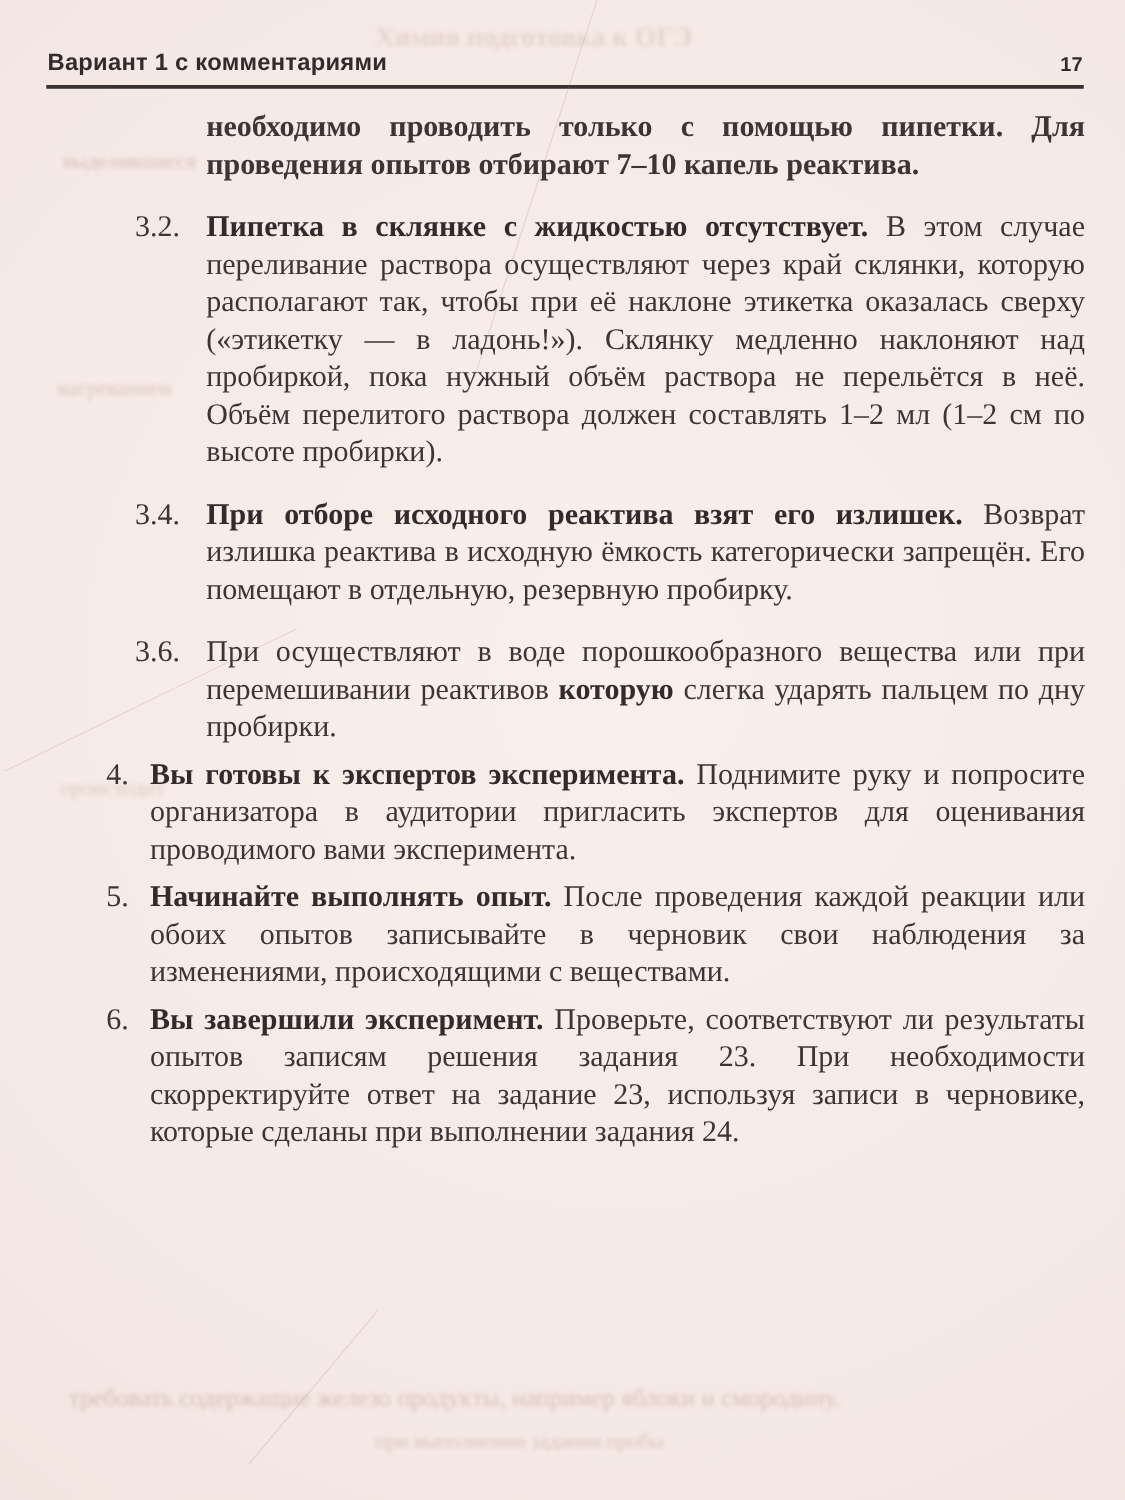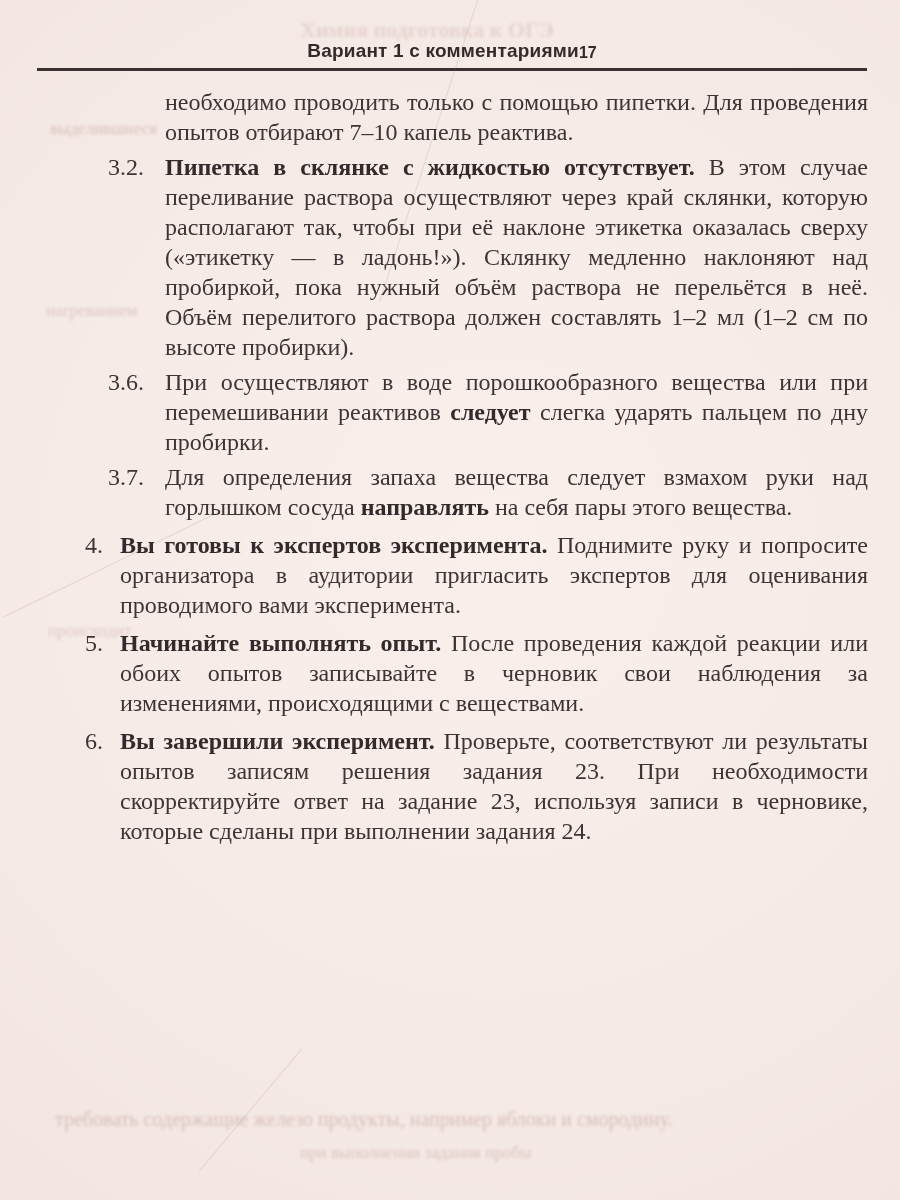--- a/index.html
+++ b/index.html
@@ -28,32 +28,32 @@
     white-space:nowrap;
   }
   .g1{left:300px;top:16px;font-size:22px;font-weight:bold;opacity:.28;}
   .g2{left:50px;top:118px;font-size:17px;white-space:normal;width:110px;opacity:.5;}
   .g3{left:46px;top:300px;font-size:17px;white-space:normal;width:110px;opacity:.45;}
   .g4{left:48px;top:620px;font-size:17px;white-space:normal;width:110px;opacity:.4;}
   .g5{left:55px;top:1106px;font-size:20px;opacity:.5;}
   .g6{left:300px;top:1142px;font-size:17px;opacity:.45;}
 
   .header{
-    display:flex;justify-content:center;align-items:flex-end;
+    display:flex;justify-content:space-between;align-items:flex-end;
     margin:40px 34px 0 38px;
     font-family:"Liberation Sans","DejaVu Sans",sans-serif;
     font-weight:bold;color:var(--ink-bold);
   }
   .header .title{font-size:19px;letter-spacing:.2px;}
   .header .pageno{font-size:16px;}
   .rule{border:none;border-top:3px solid var(--rule);margin:6px 33px 0 37px;}
 
   .content{margin-top:16px;font-size:24px;line-height:30px;text-align:justify;}
-  .intro{margin:0 32px 0 165px;}
-  .item{position:relative;margin-right:32px;margin-top:5px;}
+  .intro{margin:0 32px 0 165px;font-weight:bold;}
+  .item{position:relative;margin-right:32px;margin-top:20px;}
   .item .num{position:absolute;top:0;}
   .item.deep{margin-left:165px;}
   .item.deep .num{left:-57px;}
   .item.top{margin-left:120px;margin-top:8px;}
   .item.top .num{left:-35px;}
   .bold{font-weight:bold;color:var(--ink-bold);}
 </style>
 </head>
 <body>
 
@@ -77,29 +77,29 @@
 <hr class="rule">
 
 <div class="content">
   <p class="intro">необходимо проводить только с помощью пипетки. Для проведения опытов отбирают 7–10 капель реактива.</p>
   <div id="items">
   <div class="item deep">
     <span class="num">3.2.</span><span class="txt"><span class="bold">Пипетка в склянке с жидкостью отсутствует.</span><span> В этом случае переливание раствора осуществляют через край склянки, которую располагают так, чтобы при её наклоне этикетка оказалась сверху («этикетку — в ладонь!»). Склянку медленно наклоняют над пробиркой, пока нужный объём раствора не перельётся в неё. Объём перелитого раствора должен составлять 1–2 мл (1–2 см по высоте пробирки).</span></span>
   </div>
 
 
+  <div class="item deep">
+    <span class="num">3.4.</span><span class="txt"><span class="bold">При отборе исходного реактива взят его излишек.</span><span> Возврат излишка реактива в исходную ёмкость категорически запрещён. Его помещают в отдельную, резервную пробирку.</span></span>
+  </div>
 
 
   <div class="item deep">
-    <span class="num">3.6.</span><span class="txt"><span>При осуществляют в воде порошкообразного вещества или при перемешивании реактивов </span><span class="bold">следует</span><span> слегка ударять пальцем по дну пробирки.</span></span>
+    <span class="num">3.6.</span><span class="txt"><span>При осуществляют в воде порошкообразного вещества или при перемешивании реактивов </span><span class="bold">которую</span><span> слегка ударять пальцем по дну пробирки.</span></span>
   </div>
 
-  <div class="item deep">
-    <span class="num">3.7.</span><span class="txt"><span>Для определения запаха вещества следует взмахом руки над горлышком сосуда </span><span class="bold">направлять</span><span> на себя пары этого вещества.</span></span>
-  </div>
 
 
   <div class="item top">
     <span class="num">4.</span><span class="txt"><span class="bold">Вы готовы к экспертов эксперимента.</span><span> Поднимите руку и попросите организатора в аудитории пригласить экспертов для оценивания проводимого вами эксперимента.</span></span>
   </div>
 
   <div class="item top">
     <span class="num">5.</span><span class="txt"><span class="bold">Начинайте выполнять опыт.</span><span> После проведения каждой реакции или обоих опытов записывайте в черновик свои наблюдения за изменениями, происходящими с веществами.</span></span>
   </div>
 

